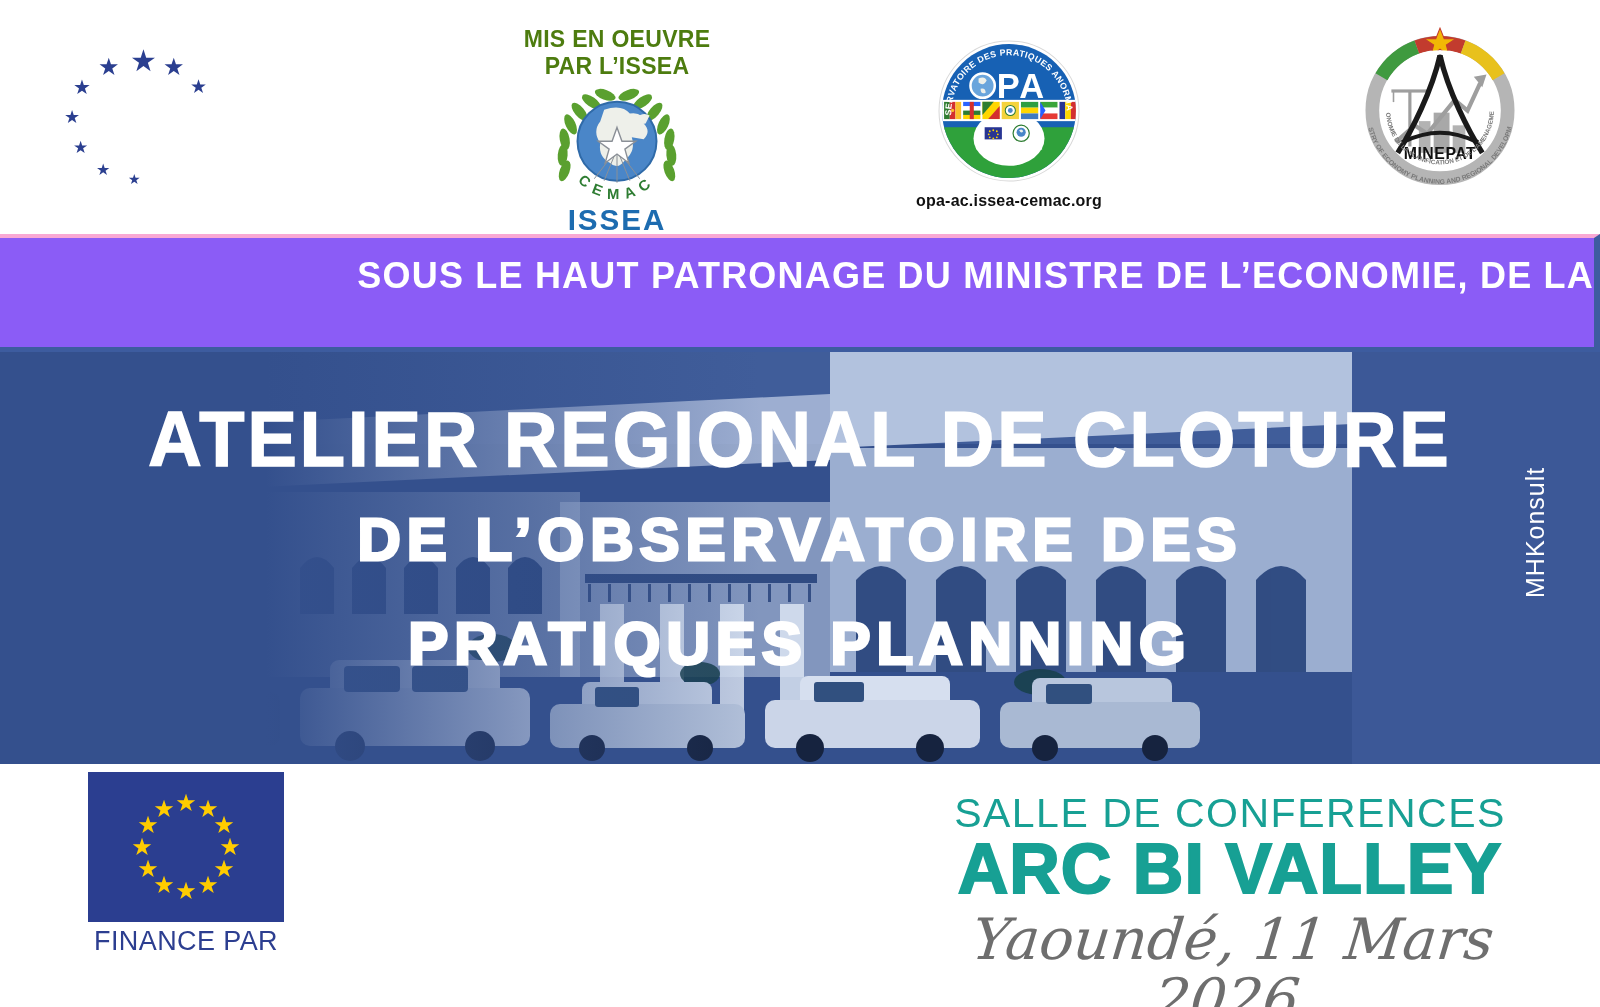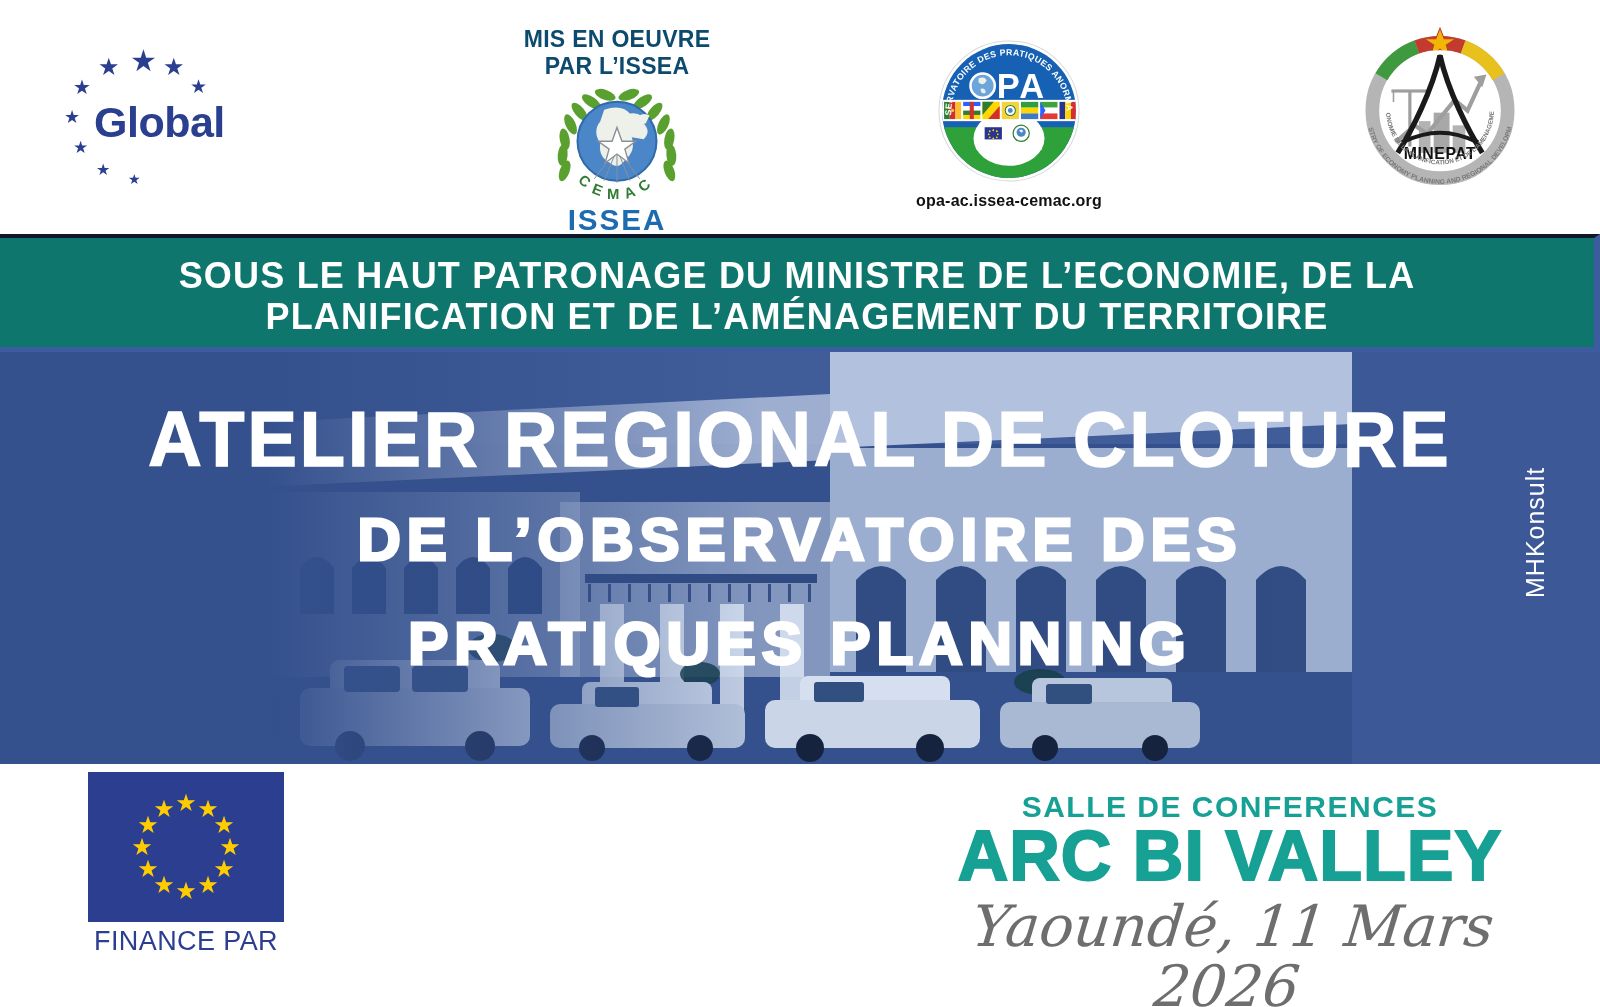--- a/index.html
+++ b/index.html
@@ -7,50 +7,50 @@
     position:relative;width:1600px;height:1007px;background:#ffffff;
     overflow:hidden;font-family:"Liberation Sans",sans-serif;margin:0 auto;
   }
   
   .header{position:absolute;left:0;top:0;width:1600px;height:234px;background:#fff;}
   .gg-logo{position:absolute;left:40px;top:46px;width:300px;height:170px;}
   .gg-star{position:absolute;color:#2b3f90;line-height:1;}
   .gg-text{position:absolute;left:54px;top:52px;font-weight:bold;color:#2b3f90;
     font-size:43px;line-height:48px;letter-spacing:-0.5px;}
   .issea-block{position:absolute;left:492px;top:26px;width:250px;text-align:center;}
-  .issea-caption{font-weight:bold;color:#0c4a6e;font-size:23px;line-height:27px;letter-spacing:0.3px;}
+  .issea-caption{font-weight:bold;color:#4d7c0f;font-size:23px;line-height:27px;letter-spacing:0.3px;}
   .opa-block{position:absolute;left:878px;top:40px;width:262px;text-align:center;}
   .opa-web{margin-top:6px;font-weight:bold;color:#111;font-size:16px;letter-spacing:0.2px;}
   .minepat-block{position:absolute;left:1350px;top:26px;width:180px;text-align:center;}
   
   .banner{
     position:absolute;left:0;top:234px;width:1600px;height:118px;box-sizing:border-box;
-    background:#0f766e;border-top:4px solid #0f172a;border-bottom:5px solid #3d5c9f;
-    border-right:6px solid #3d5c9f;text-align:center;padding-top:17px;
+    background:#8b5cf6;border-top:4px solid #f9a8d4;border-bottom:5px solid #3d5c9f;
+    border-right:6px solid #3d5c9f;text-align:right;padding-top:17px;
   }
   .banner-line{color:#fff;font-weight:bold;font-size:36px;line-height:41px;letter-spacing:1.2px;}
   
   .hero{position:absolute;left:0;top:352px;width:1600px;height:412px;background:#a21caf;overflow:hidden;}
   .hero-bg{position:absolute;left:0;top:0;}
   .hero-titles{position:absolute;left:0;top:40px;width:1600px;text-align:center;color:#fff;}
   .hero-l1{font-weight:bold;font-size:74px;line-height:96px;letter-spacing:3px;
     transform:scaleY(1.05);-webkit-text-stroke:1.5px #fff;}
   .hero-l2,.hero-l3{font-weight:bold;font-size:60px;line-height:104px;letter-spacing:6px;
     -webkit-text-stroke:3px #fff;}
   .watermark{
     position:absolute;right:50px;top:86px;height:160px;color:#fff;font-size:25px;
     letter-spacing:1px;writing-mode:vertical-rl;transform:rotate(180deg);font-weight:normal;
   }
   
   .footer{position:absolute;left:0;top:764px;width:1600px;height:243px;background:#fff;}
   .eu-flag{position:absolute;left:88px;top:8px;}
   .eu-caption{position:absolute;left:6px;top:162px;width:360px;text-align:center;
     font-weight:normal;color:#2c3e90;font-size:27px;line-height:31px;letter-spacing:0.4px;}
   .venue{position:absolute;left:940px;top:26px;width:580px;text-align:center;}
-  .venue-l1{color:#17a094;font-weight:bold;font-size:30px;letter-spacing:1.5px;}
+  .venue-l1{color:#17a094;font-weight:normal;font-size:41px;letter-spacing:1.5px;}
   .venue-l2{color:#17a094;font-weight:bold;font-size:70px;line-height:64px;letter-spacing:1px;
     -webkit-text-stroke:2px #17a094;}
   .venue-date{margin-top:8px;color:#6e6e6e;font-size:57px;line-height:60px;
     font-family:"DejaVu Serif",serif;font-style:italic;transform:skewX(-6deg);}
 </style>
 </head>
 <body>
 
 <div class="poster">
 
@@ -60,21 +60,20 @@
       <span class="gg-star" style="left:90px;top:0px;font-size:30px">★</span>
       <span class="gg-star" style="left:123px;top:9px;font-size:24px">★</span>
       <span class="gg-star" style="left:150px;top:31px;font-size:19px">★</span>
       <span class="gg-star" style="left:58px;top:9px;font-size:24px">★</span>
       <span class="gg-star" style="left:33px;top:31px;font-size:20px">★</span>
       <span class="gg-star" style="left:24px;top:62px;font-size:18px">★</span>
       <span class="gg-star" style="left:33px;top:93px;font-size:17px">★</span>
       <span class="gg-star" style="left:56px;top:116px;font-size:16px">★</span>
       <span class="gg-star" style="left:88px;top:126px;font-size:14px">★</span>
       <div class="gg-text">
-        <div>Global</div>
       </div>
     </div>
 
     <div class="issea-block">
       <div class="issea-caption">MIS EN OEUVRE</div>
       <div class="issea-caption">PAR L’ISSEA</div>
       <svg width="170" height="158" viewBox="0 0 170 160">
 
         <g fill="#5aa02f">
           <g>
@@ -262,21 +261,20 @@
         </text>
         <text font-size="6.4" font-weight="bold" fill="#787878">
           <textPath href="#mpEn" startOffset="50%" text-anchor="middle">MINISTRY OF ECONOMY PLANNING AND REGIONAL DEVELOPMENT</textPath>
         </text>
       </svg>
     </div>
   </div>
 
   <div class="banner">
     <div class="banner-line">SOUS LE HAUT PATRONAGE DU MINISTRE DE L’ECONOMIE, DE LA</div>
-    <div class="banner-line">PLANIFICATION ET DE L’AMÉNAGEMENT DU TERRITOIRE</div>
   </div>
 
   <div class="hero">
     <svg class="hero-bg" width="1600" height="412" viewBox="0 0 1600 412">
       <defs>
         <linearGradient id="fadeL" x1="0" y1="0" x2="1" y2="0">
           <stop offset="0" stop-color="#34508d" stop-opacity="1"></stop>
           <stop offset="0.35" stop-color="#34508d" stop-opacity="1"></stop>
           <stop offset="1" stop-color="#34508d" stop-opacity="0"></stop>
         </linearGradient>

